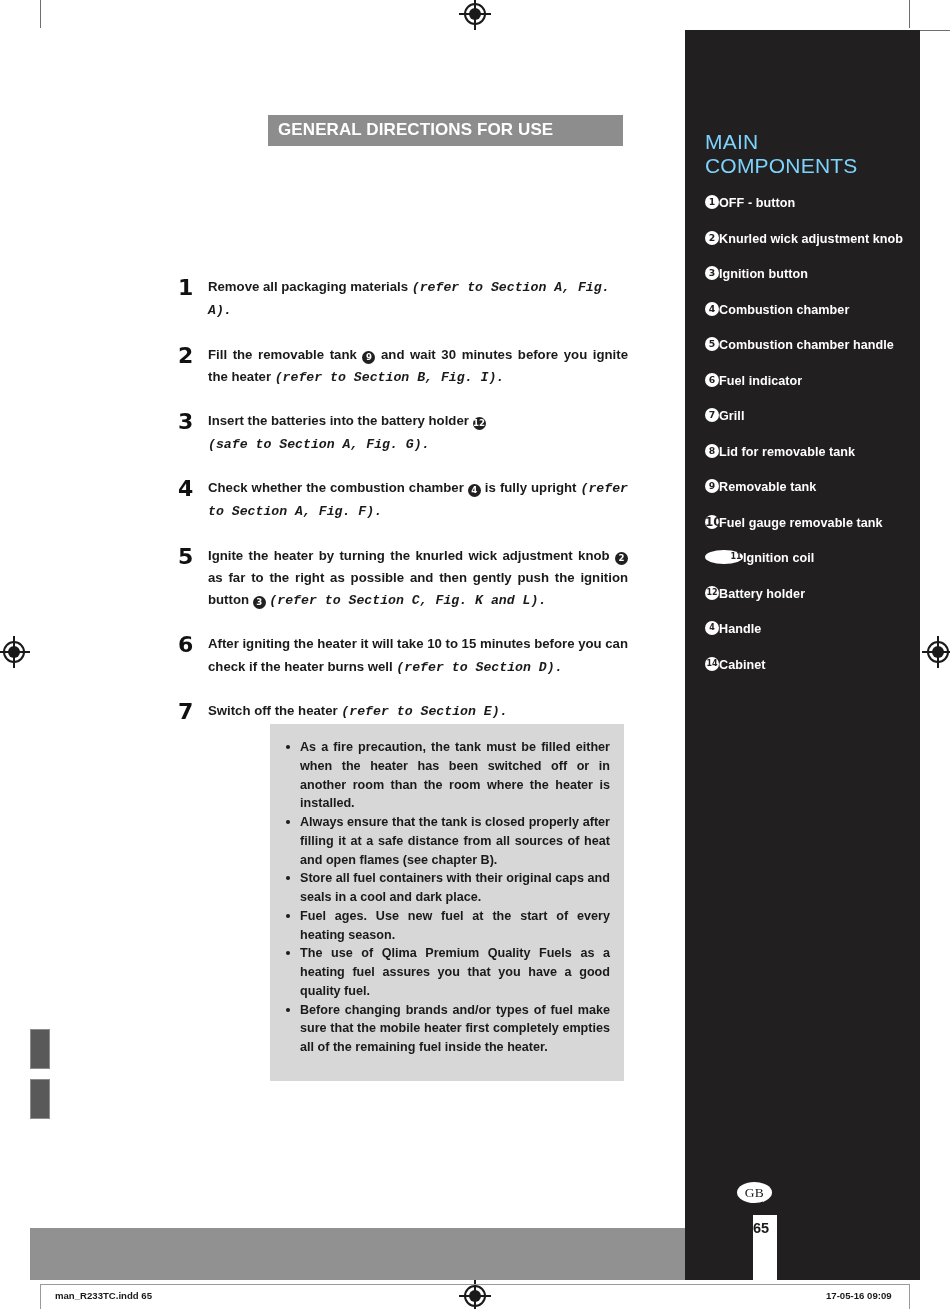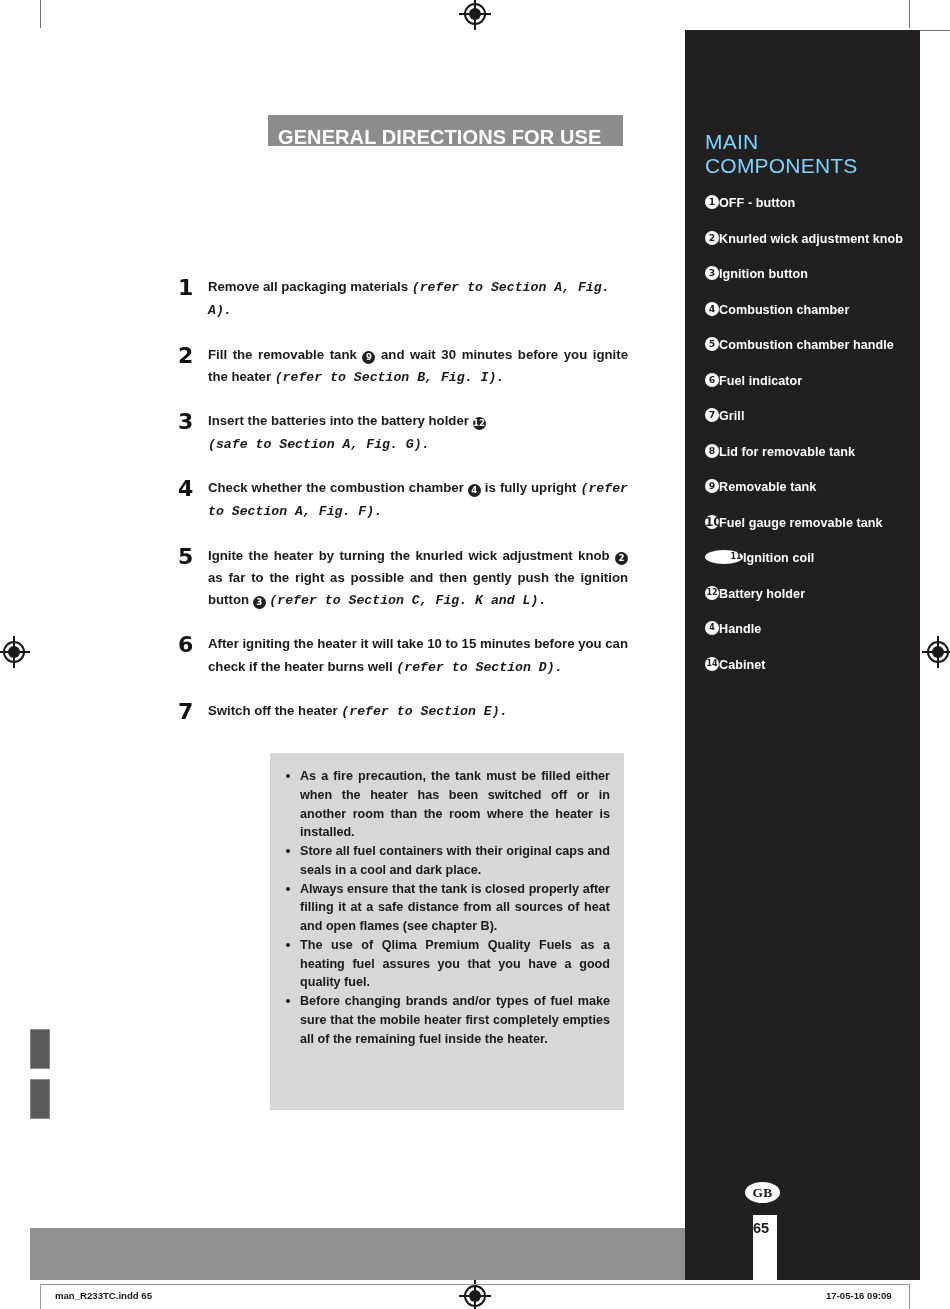--- a/index.html
+++ b/index.html
@@ -35,38 +35,38 @@
     flex:0 0 auto;width:14px;height:14px;border-radius:50%;background:#ffffff;color:#211f1f;
     font-size:9.3px;font-weight:bold;line-height:14px;text-align:center;margin-top:3px;
     font-family:"DejaVu Sans",sans-serif;
   }
   .comp-label{
     font-size:12.6px;font-weight:bold;line-height:1.83;color:#ffffff;
     letter-spacing:.05px;
   }
 
   .gb-badge{
-    position:absolute;left:60px;top:1152px;width:35px;height:21px;border-radius:50%;
+    position:absolute;left:52px;top:1152px;width:35px;height:21px;border-radius:50%;
     background:#ffffff;color:#1a1a1a;font-family:"Liberation Serif",serif;
-    font-size:13.5px;font-weight:bold;line-height:21px;text-align:center;letter-spacing:.3px;
+    font-size:13.5px;font-weight:normal;line-height:21px;text-align:center;letter-spacing:.3px;
   }
   .page-strip{
     position:absolute;left:68px;top:1185px;width:24px;height:110px;background:#ffffff;
   }
   .page-no{
     position:absolute;left:0;top:5px;width:24px;
     font-size:14.5px;font-weight:bold;color:#1a1a1a;
   }
 
   
   .section-bar{
     position:absolute;left:268px;top:115px;width:355px;height:31px;background:#8d8d8d;
   }
   .section-bar span{
-    display:block;padding:11px 0 0 10px;color:#ffffff;font-size:20px;font-weight:bold;
+    display:block;padding:5px 0 0 10px;color:#ffffff;font-size:17px;font-weight:bold;
     letter-spacing:.1px;
   }
   .intro{
     position:absolute;left:275px;top:166px;width:352px;
     font-style:italic;font-size:13.4px;line-height:1.72;color:#1a1a1a;font-weight:600;
   }
 
   .steps{position:absolute;left:178px;top:276px;width:450px;}
   .step{display:flex;align-items:flex-start;margin-bottom:21px;}
   .step-num{
@@ -80,21 +80,21 @@
   .step-txt.nojust{text-align:left;}
   .step-txt i{font-style:italic;font-family:Liberation Mono, monospace;}
   .badge{
     display:inline-block;width:13px;height:13px;border-radius:50%;background:#211f1f;color:#ffffff;
     font-size:8.6px;font-weight:bold;line-height:13px;text-align:center;vertical-align:-1px;
     font-family:"DejaVu Sans",sans-serif;font-style:normal;
   }
 
   
   .notebox{
-    position:absolute;left:270px;top:753px;width:354px;height:357px;background:#d7d7d7;
+    position:absolute;left:270px;top:724px;width:354px;height:357px;background:#d7d7d7;
   }
   .notebox ul{list-style:none;margin:0;padding:14px 14px 0 14px;}
   .notebox li{
     position:relative;padding-left:16px;margin-bottom:0px;
     font-size:12.6px;line-height:1.49;color:#1a1a1a;font-weight:600;text-align:justify;
   }
   .notebox li::before{
     content:"";position:absolute;left:2px;top:7px;width:4px;height:4px;border-radius:50%;background:#1a1a1a;
   }
 
@@ -179,22 +179,23 @@
       </div>
       <div class="step">
         <div class="step-num">7</div>
         <div class="step-txt nojust">Switch off the heater <i>(refer to Section E).</i></div>
       </div>
     </div>
 
   <div class="notebox">
     <ul>
         <li>As a fire precaution, the tank must be filled either when the heater has been switched off or in another room than the room where the heater is installed.</li>
+        <li>Always ensure that the tank is closed properly after filling it at a safe distance from all sources of heat and open flames (see chapter B).</li>
         <li>Store all fuel containers with their original caps and seals in a cool and dark place.</li>
-        <li>Always ensure that the tank is closed properly after filling it at a safe distance from all sources of heat and open flames (see chapter B).</li>
+        <li>Fuel ages. Use new fuel at the start of every heating season.</li>
         <li>The use of Qlima Premium Quality Fuels as a heating fuel assures you that you have a good quality fuel.</li>
         <li>Before changing brands and/or types of fuel make sure that the mobile heater first  completely empties all of the remaining fuel inside the heater.</li>
       </ul>
   </div>
 
   <div class="sidebar">
     <div class="sidebar-title">MAIN COMPONENTS</div>
     <div class="comp-list">
         <div class="comp-item">
           <div class="comp-num">1</div>

